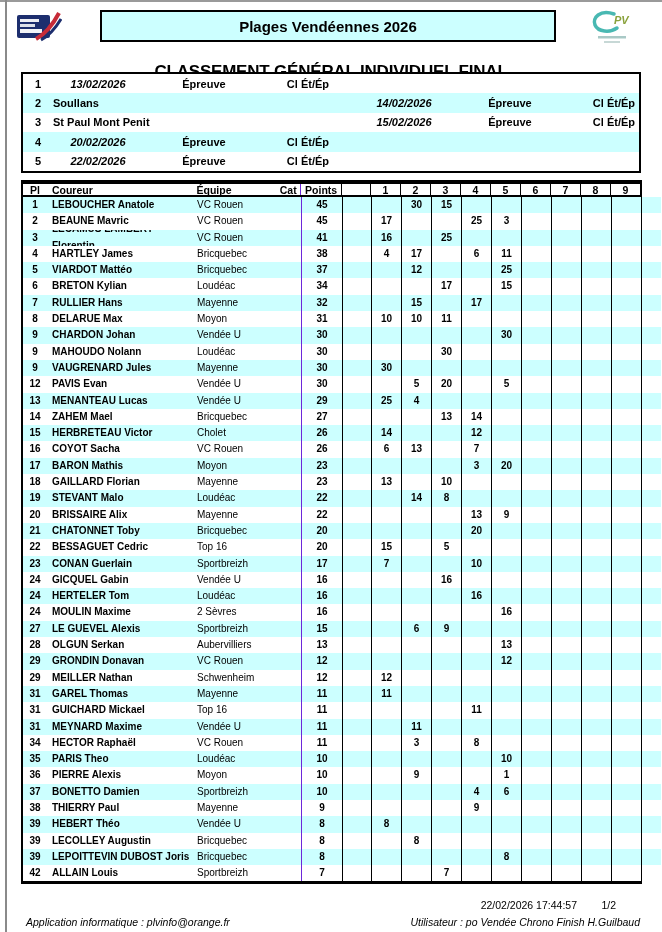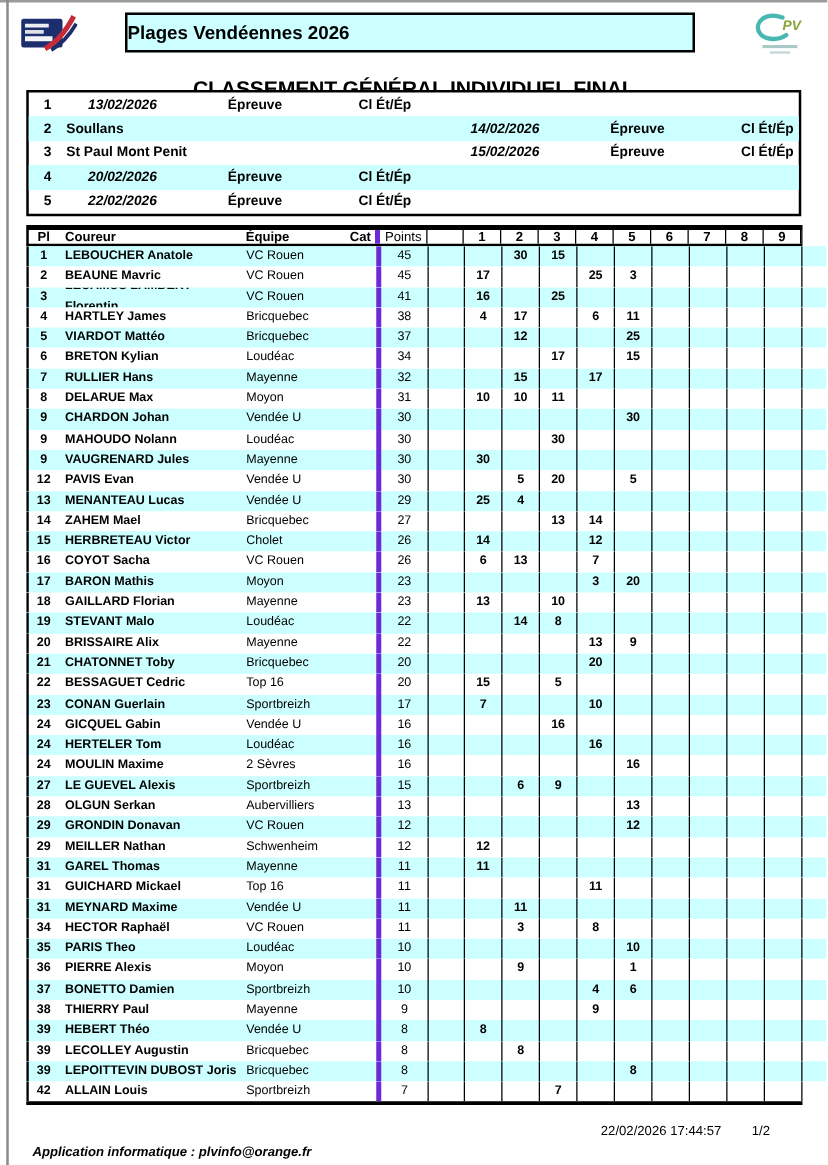--- a/index.html
+++ b/index.html
@@ -7,23 +7,23 @@
               font-family:"Liberation Sans", sans-serif; color:#000; }
   .page { position:relative; width:662px; height:932px; background:#fff; }
 
   
   .edge-top  { position:absolute; left:0; top:0; width:662px; height:2px; background:#9a9a9a; }
   .edge-left { position:absolute; left:5px; top:0; width:2px; height:932px; background:#8a8a8a; }
 
   
   .title-box { position:absolute; left:100px; top:10px; width:456px; height:32px;
                background:#CCFFFF; border:2px solid #000; display:flex; align-items:center;
-               justify-content:flex-start; font-size:15px; font-weight:bold; }
+               justify-content:center; font-size:15px; font-weight:bold; }
   .logo-left  { position:absolute; left:16px; top:10px; }
-  .logo-right { position:absolute; left:600px; top:6px; }
+  .logo-right { position:absolute; left:588px; top:6px; }
   .subtitle { position:absolute; left:0; top:62px; width:662px; text-align:center;
               font-size:17px; font-weight:bold; letter-spacing:-0.2px; }
 
   
   .events-box { position:absolute; left:21px; top:72px; width:620px; height:101px;
                 border:2px solid #000; background:#fff; }
   .ev-row { display:flex; align-items:center; height:19.4px; font-size:11px; font-weight:bold; }
   .ev-row.band { background:#CCFFFF; }
   .ev-num  { width:30px; text-align:center; }
   .ev-name { flex:1; text-align:left; }
@@ -39,34 +39,34 @@
   .rt-row  { display:flex; width:640px; height:16.31px; font-size:10px; align-items:center;
              line-height:16.31px; overflow:hidden; }
   .rt-row.band { background:#CCFFFF; }
   .rt-row .cellwrap { display:flex; width:621px; height:16.31px;
                       border-left:2px solid #000; border-right:0; align-items:center; }
   .cell { height:100%; display:flex; align-items:center; overflow:hidden; }
   .c-pl    { width:24px; justify-content:center; font-weight:bold; }
   .c-cour  { width:148px; padding-left:5px; font-weight:bold; }
   .c-eq    { width:82px; padding-left:2px; font-weight:normal; }
   .c-cat   { width:24px; justify-content:center; }
-  .c-pts   { width:42px; justify-content:center; font-weight:normal;
-             border-left:4px solid #6d28d9; border-right:1px solid #000; }
+  .c-pts   { width:42px; justify-content:center; font-weight:bold;
+             border-left:1px solid #6d28d9; border-right:1px solid #000; }
   .c-blank { width:29px; border-right:1px solid #000; }
   .c-s     { width:30px; justify-content:center; font-weight:bold; border-right:1px solid #000; }
   .rt-head .c-pl { justify-content:center; }
   .rt-head .c-eq { font-weight:bold; }
   .rt-bottom { width:621px; height:0; border-top:3px solid #000; }
 
   
   .f-meta { position:absolute; top:899px; left:0; width:662px; font-size:10.5px; }
   .f-datetime { position:absolute; right:85px; }
   .f-page     { position:absolute; right:46px; }
   .f-it { position:absolute; top:916px; font-size:10.5px; font-style:italic; }
-  .f-it-left  { left:26px;font-weight:bold; }
+  .f-it-left  { left:26px; }
   .f-it-right { right:22px; }
 </style>
 </head>
 <body>
 
 <div class="page">
   <div class="edge-top"></div>
   <div class="edge-left"></div>
 
   <div class="logo-left">
@@ -951,13 +951,14 @@
         </div>
       </div>
     <div class="rt-bottom"></div>
   </div>
 
   <div class="f-meta">
     <span class="f-datetime">22/02/2026 17:44:57</span>
     <span class="f-page">1/2</span>
   </div>
   <div class="f-it f-it-left">Application informatique : plvinfo@orange.fr</div>
+  <div class="f-it f-it-right">Utilisateur : po Vendée Chrono Finish H.Guilbaud</div>
 </div>
 
 </body></html>

